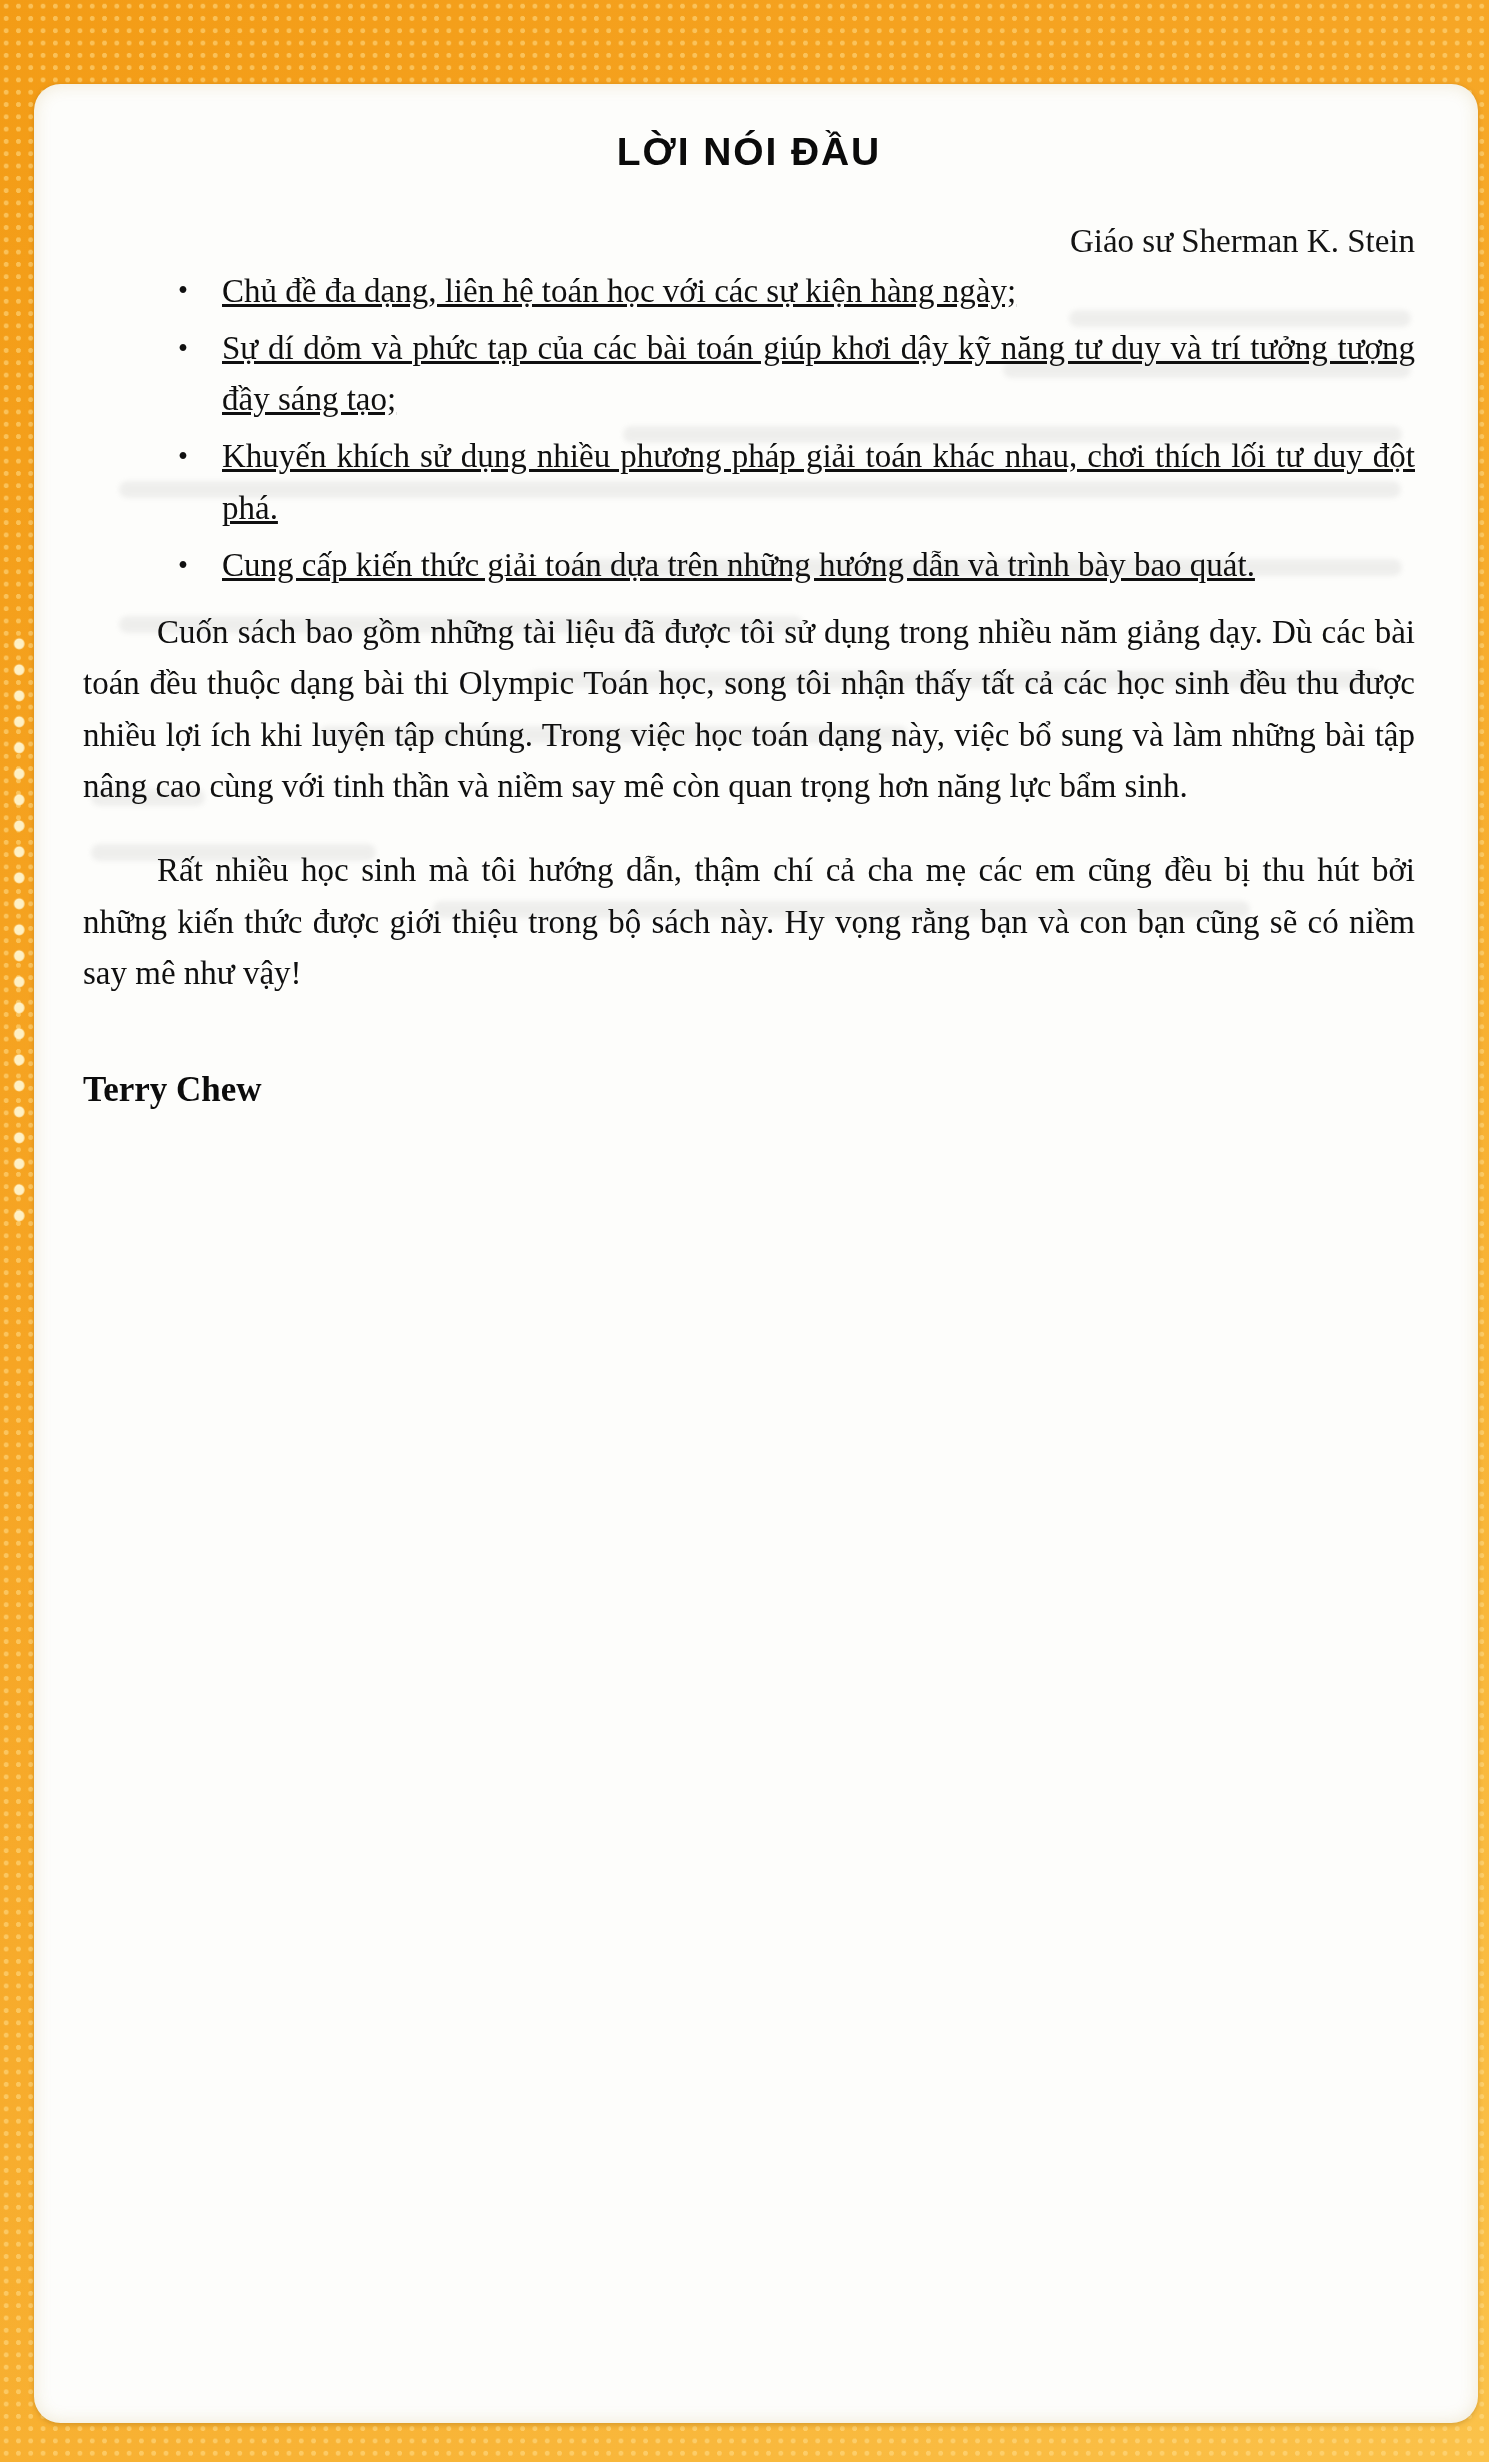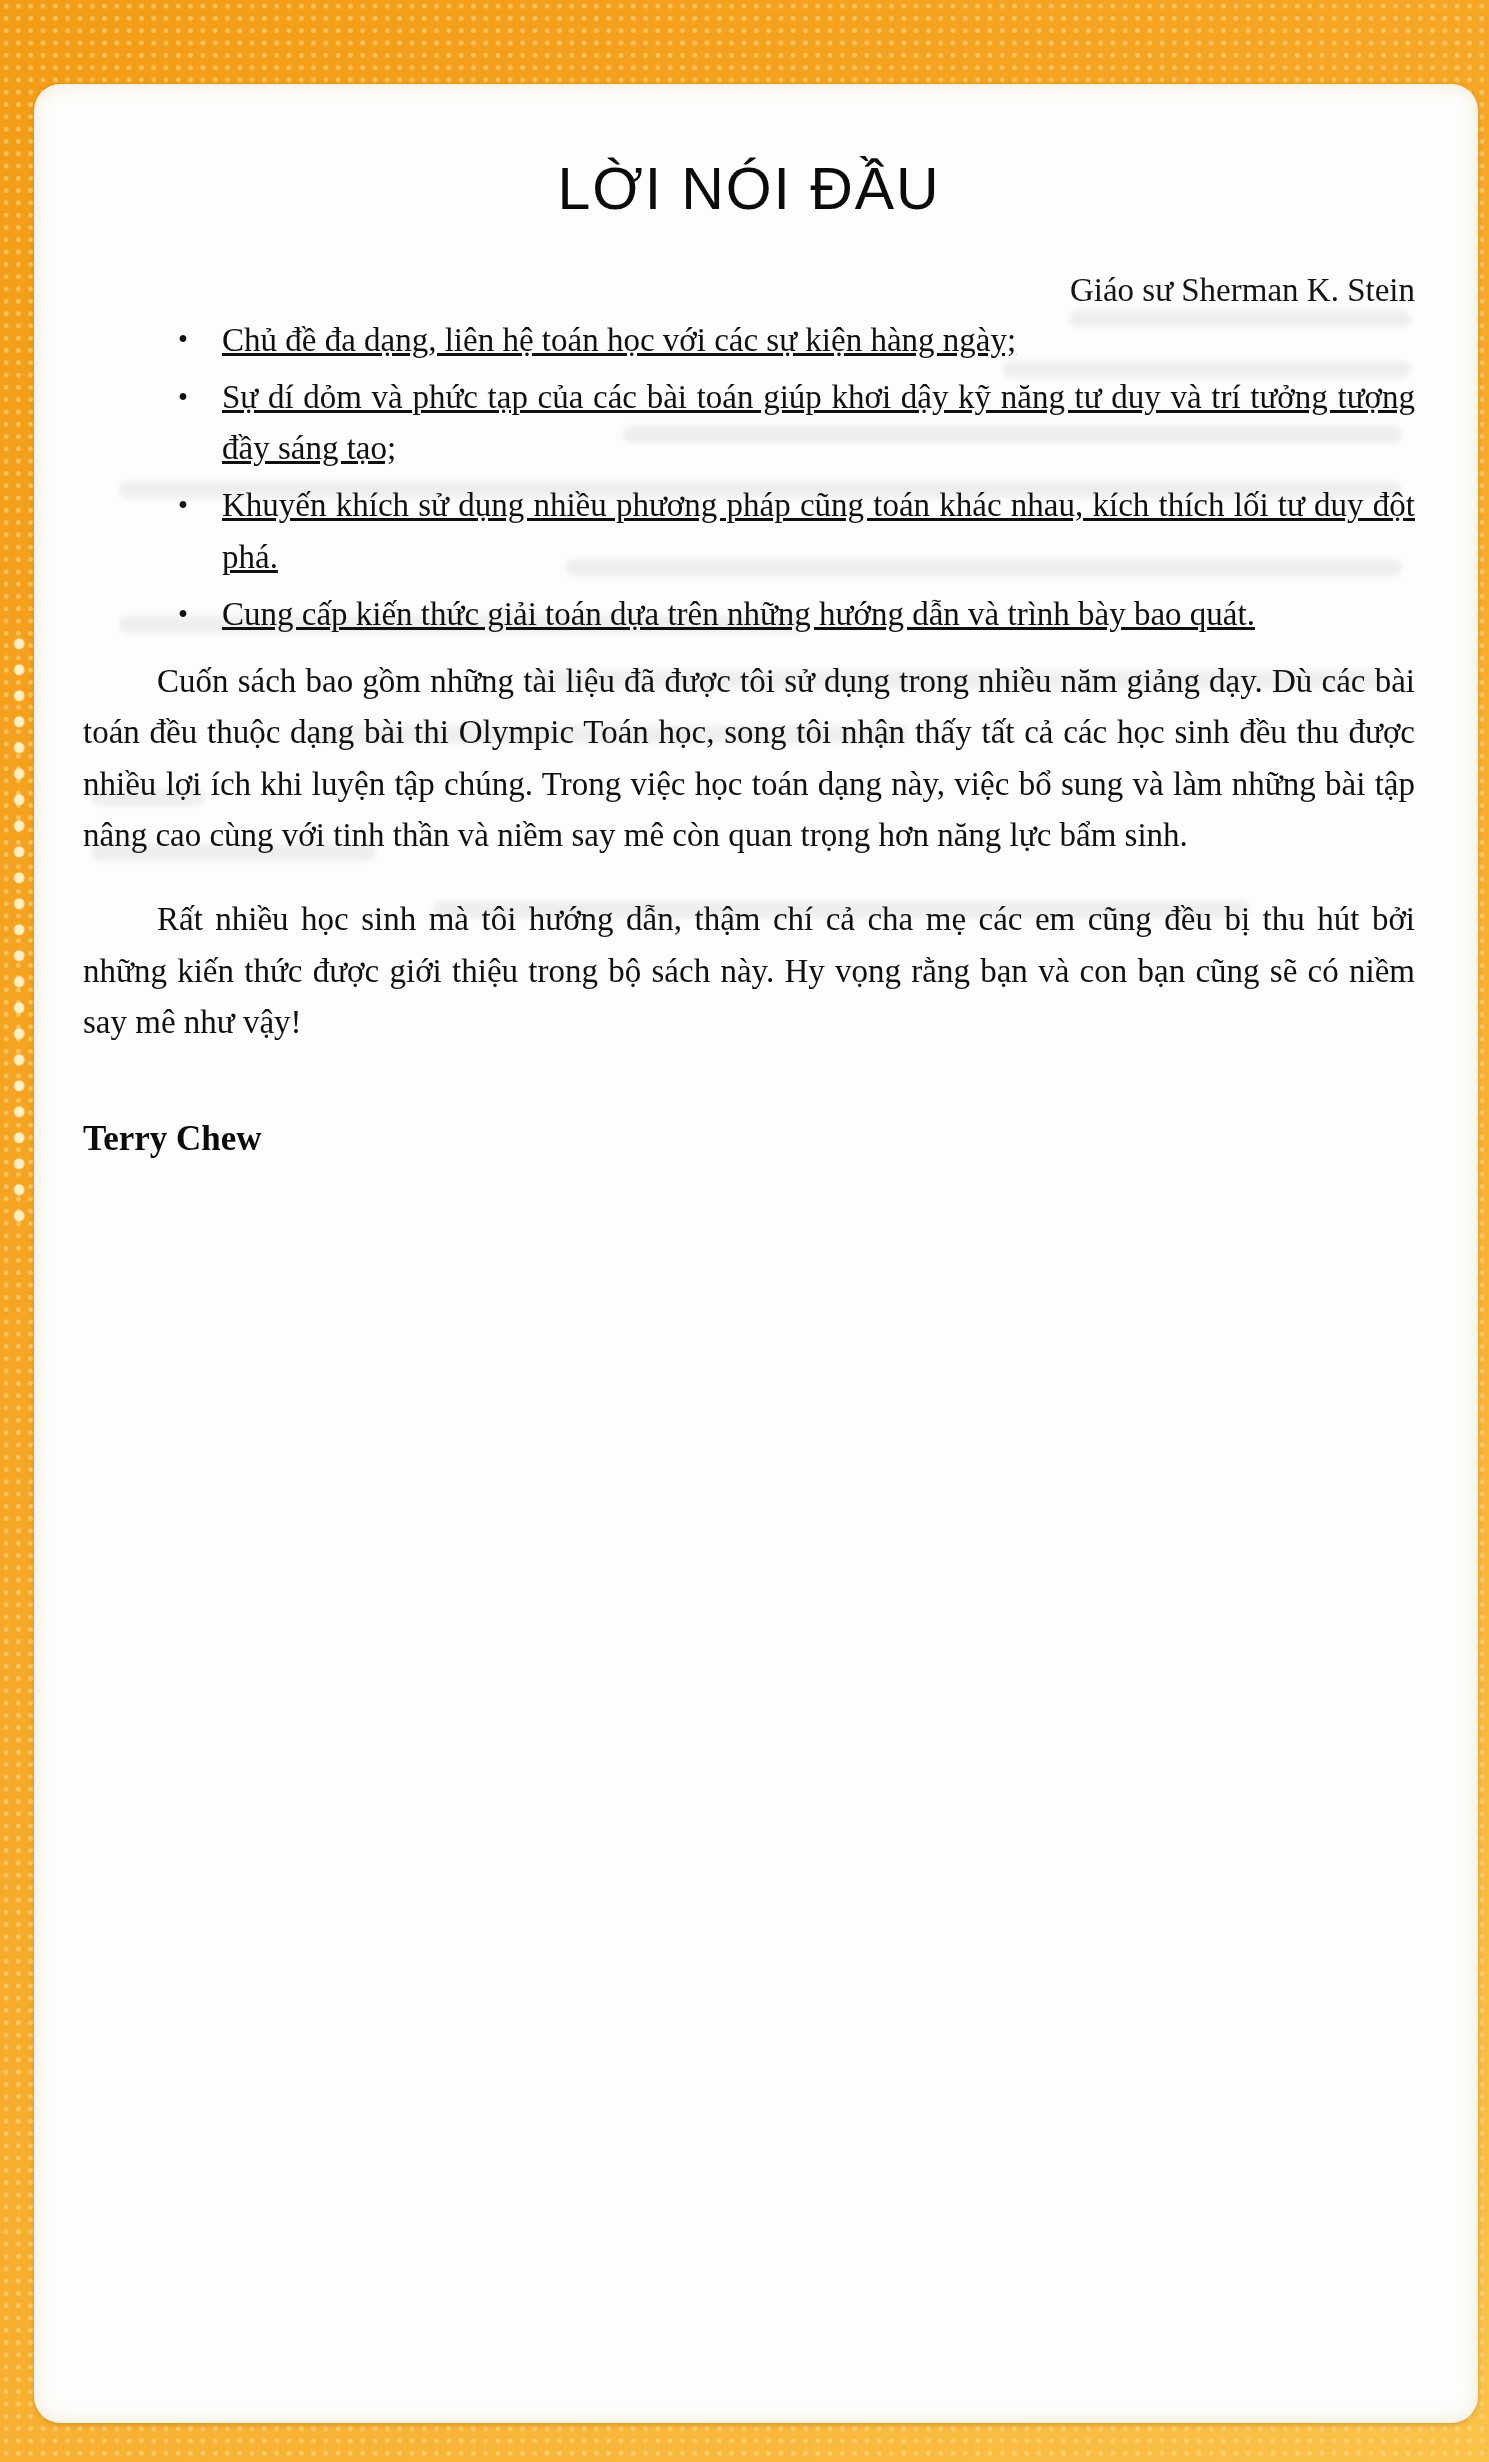--- a/index.html
+++ b/index.html
@@ -48,25 +48,25 @@
   .content {
     position: relative;
     z-index: 1;
     padding: 44px 63px 0 49px;
     color: #121212;
   }
 
   .doc-title {
     text-align: center;
     font-family: "Liberation Sans", sans-serif;
-    font-weight: 400;
-    font-size: 59px;
+    font-weight: 700;
+    font-size: 39px;
     letter-spacing: 1.9px;
     color: #0b0b0b;
-    margin: 27px 0 49px 0;
+    margin: 2px 0 49px 0;
   }
 
   .quote-block {
     width: 1130px;
     margin: 0 auto;
     font-style: italic;
     font-size: 35px;
     line-height: 1.42;
     text-align: center;
     color: #141414;
@@ -176,21 +176,21 @@
         <span class="bullet-text">Chủ đề đa dạng, liên hệ toán học với các sự kiện hàng ngày;</span>
       </div>
 
       <div class="bullet-item">
         <span class="bullet-marker">•</span>
         <span class="bullet-text">Sự dí dỏm và phức tạp của các bài toán giúp khơi dậy kỹ năng tư duy và trí tưởng tượng đầy sáng tạo;</span>
       </div>
 
       <div class="bullet-item">
         <span class="bullet-marker">•</span>
-        <span class="bullet-text">Khuyến khích sử dụng nhiều phương pháp cũng toán khác nhau, kích thích lối tư duy đột phá.</span>
+        <span class="bullet-text">Khuyến khích sử dụng nhiều phương pháp giải toán khác nhau, chơi thích lối tư duy đột phá.</span>
       </div>
 
       <div class="bullet-item">
         <span class="bullet-marker">•</span>
         <span class="bullet-text">Cung cấp kiến thức giải toán dựa trên những hướng dẫn và trình bày bao quát.</span>
       </div>
 
     </div>
 
     <p class="body-text para">Cuốn sách bao gồm những tài liệu đã được tôi sử dụng trong nhiều năm giảng dạy. Dù các bài toán đều thuộc dạng bài thi Olympic Toán học, song tôi nhận thấy tất cả các học sinh đều thu được nhiều lợi ích khi luyện tập chúng. Trong việc học toán dạng này, việc bổ sung và làm những bài tập nâng cao cùng với tinh thần và niềm say mê còn quan trọng hơn năng lực bẩm sinh.</p>

